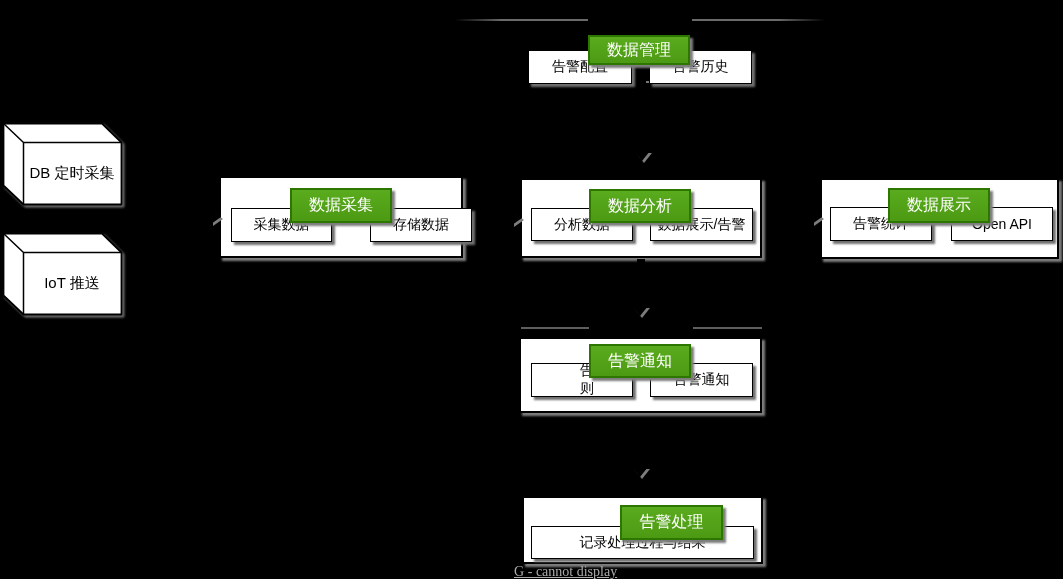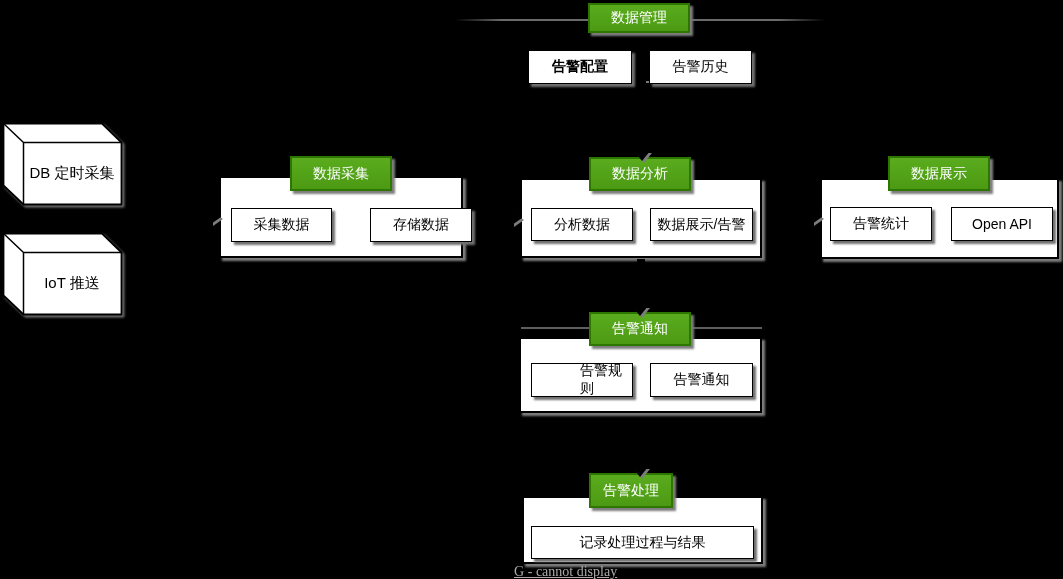--- a/index.html
+++ b/index.html
@@ -7,31 +7,31 @@
        font-family:"Liberation Sans","DejaVu Sans",sans-serif;}
   .canvas{position:relative;width:1063px;height:579px;background:#000;}
 
   
   .ctn{position:absolute;background:#fff;border:2px solid #000;
        box-shadow:3px 3px 2px #7d7d7d;z-index:1;box-sizing:border-box;}
 
   
   .ghdr{position:absolute;background:linear-gradient(180deg,#5aab1e 0%,#4c9a13 100%);
         border:2px solid #2d7600;color:#fff;display:flex;align-items:center;
-        justify-content:center;font-size:14px;z-index:3;box-sizing:border-box;
-        box-shadow:3px 3px 2px #7d7d7d;}
+        justify-content:center;font-size:16px;z-index:3;box-sizing:border-box;
+        box-shadow:3px 3px 2px #7d7d7d;margin-top:32px;}
 
   
   .wbox{position:absolute;background:#fff;border:1.5px solid #000;color:#000;
         display:flex;align-items:center;justify-content:center;font-size:14px;
         z-index:2;box-sizing:border-box;box-shadow:2.5px 2.5px 2px #707070;}
 
   
   #hdr-mgmt{left:588px;top:3px;width:102px;height:30px;}
-  #box-alert-config{left:528px;top:50px;width:104px;height:34px;font-weight:bold;}
+  #box-alert-config{left:528px;top:50px;width:104px;height:34px;}
   #box-alert-history{left:649px;top:50px;width:103px;height:34px;}
 
   #ctn-collect{left:219px;top:176px;width:244px;height:82px;}
   #hdr-collect{left:290px;top:156px;width:102px;height:35px;}
   #box-collect-data{left:231px;top:208px;width:101px;height:34px;}
   #box-store-data{left:351px;top:208px;width:102px;height:34px;margin-left:19px;}
 
   #ctn-analysis{left:520px;top:178px;width:242px;height:80px;}
   #hdr-analysis{left:589px;top:157px;width:102px;height:34px;}
   #box-analyze-data{left:531px;top:208px;width:102px;height:33px;}
@@ -41,21 +41,21 @@
   #hdr-display{left:888px;top:156px;width:102px;height:35px;}
   #box-alert-stats{left:830px;top:207px;width:102px;height:34px;}
   #box-open-api{left:951px;top:207px;width:102px;height:34px;}
 
   #ctn-notify{left:519px;top:337px;width:243px;height:76px;}
   #hdr-notify{left:589px;top:312px;width:102px;height:34px;}
   #box-alert-rules{left:531px;top:363px;width:102px;height:34px;padding-left:48px;}
   #box-alert-notify{left:650px;top:363px;width:103px;height:34px;}
 
   #ctn-handle{left:522px;top:496px;width:241px;height:68px;}
-  #hdr-handle{left:589px;top:473px;width:84px;height:35px;}
+  #hdr-handle{left:620px;top:473px;width:103px;height:35px;}
   #box-record{left:531px;top:526px;width:223px;height:33px;}
 
   
   .cube{position:absolute;width:121px;height:84px;z-index:2;}
   #cube-db{left:2px;top:122px;}
   #cube-iot{left:2px;top:232px;}
   .cube svg{position:absolute;left:0;top:0;filter:drop-shadow(2.5px 2.5px 1px #717171);}
   .cube-label{position:absolute;left:21px;top:20px;width:98px;height:63px;
         display:flex;align-items:center;justify-content:center;font-size:15px;color:#000;}
 

